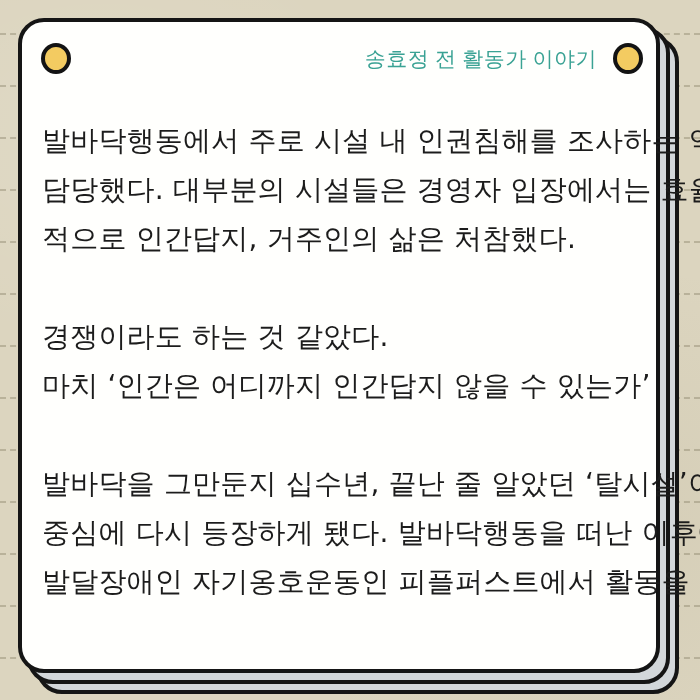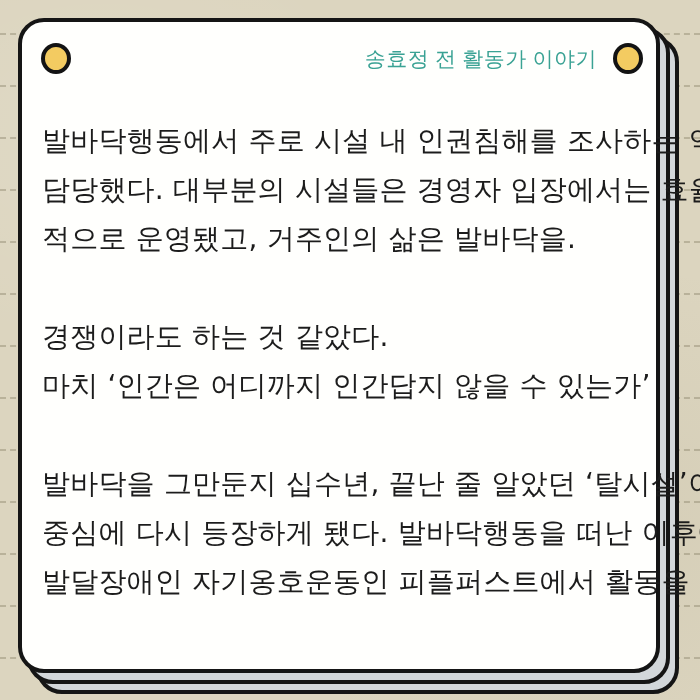--- a/index.html
+++ b/index.html
@@ -99,21 +99,21 @@
     <div class="card-header">
       <span class="pin"></span>
       <span class="header-title">송효정 전 활동가 이야기</span>
       <span class="pin"></span>
     </div>
 
     <div class="card-body">
       <p>
         <span class="ln">발바닥행동에서 주로 시설 내 인권침해를 조사하는 역할을</span>
         <span class="ln">담당했다. 대부분의 시설들은 경영자 입장에서는 효율</span>
-        <span class="ln">적으로 운영됐고, 거주인의 삶은 발바닥을.</span>
+        <span class="ln">적으로 인간답지, 거주인의 삶은 처참했다.</span>
       </p>
       <p>
         <span class="ln">경쟁이라도 하는 것 같았다.</span>
         <span class="ln">마치 ‘인간은 어디까지 인간답지 않을 수 있는가’</span>
       </p>
       <p>
         <span class="ln">발바닥을 그만둔지 십수년, 끝난 줄 알았던 ‘탈시설’이 활동의</span>
         <span class="ln">중심에 다시 등장하게 됐다. 발바닥행동을 떠난 이후에</span>
         <span class="ln">발달장애인 자기옹호운동인 피플퍼스트에서 활동을 잇고 있다.</span>
       </p>

